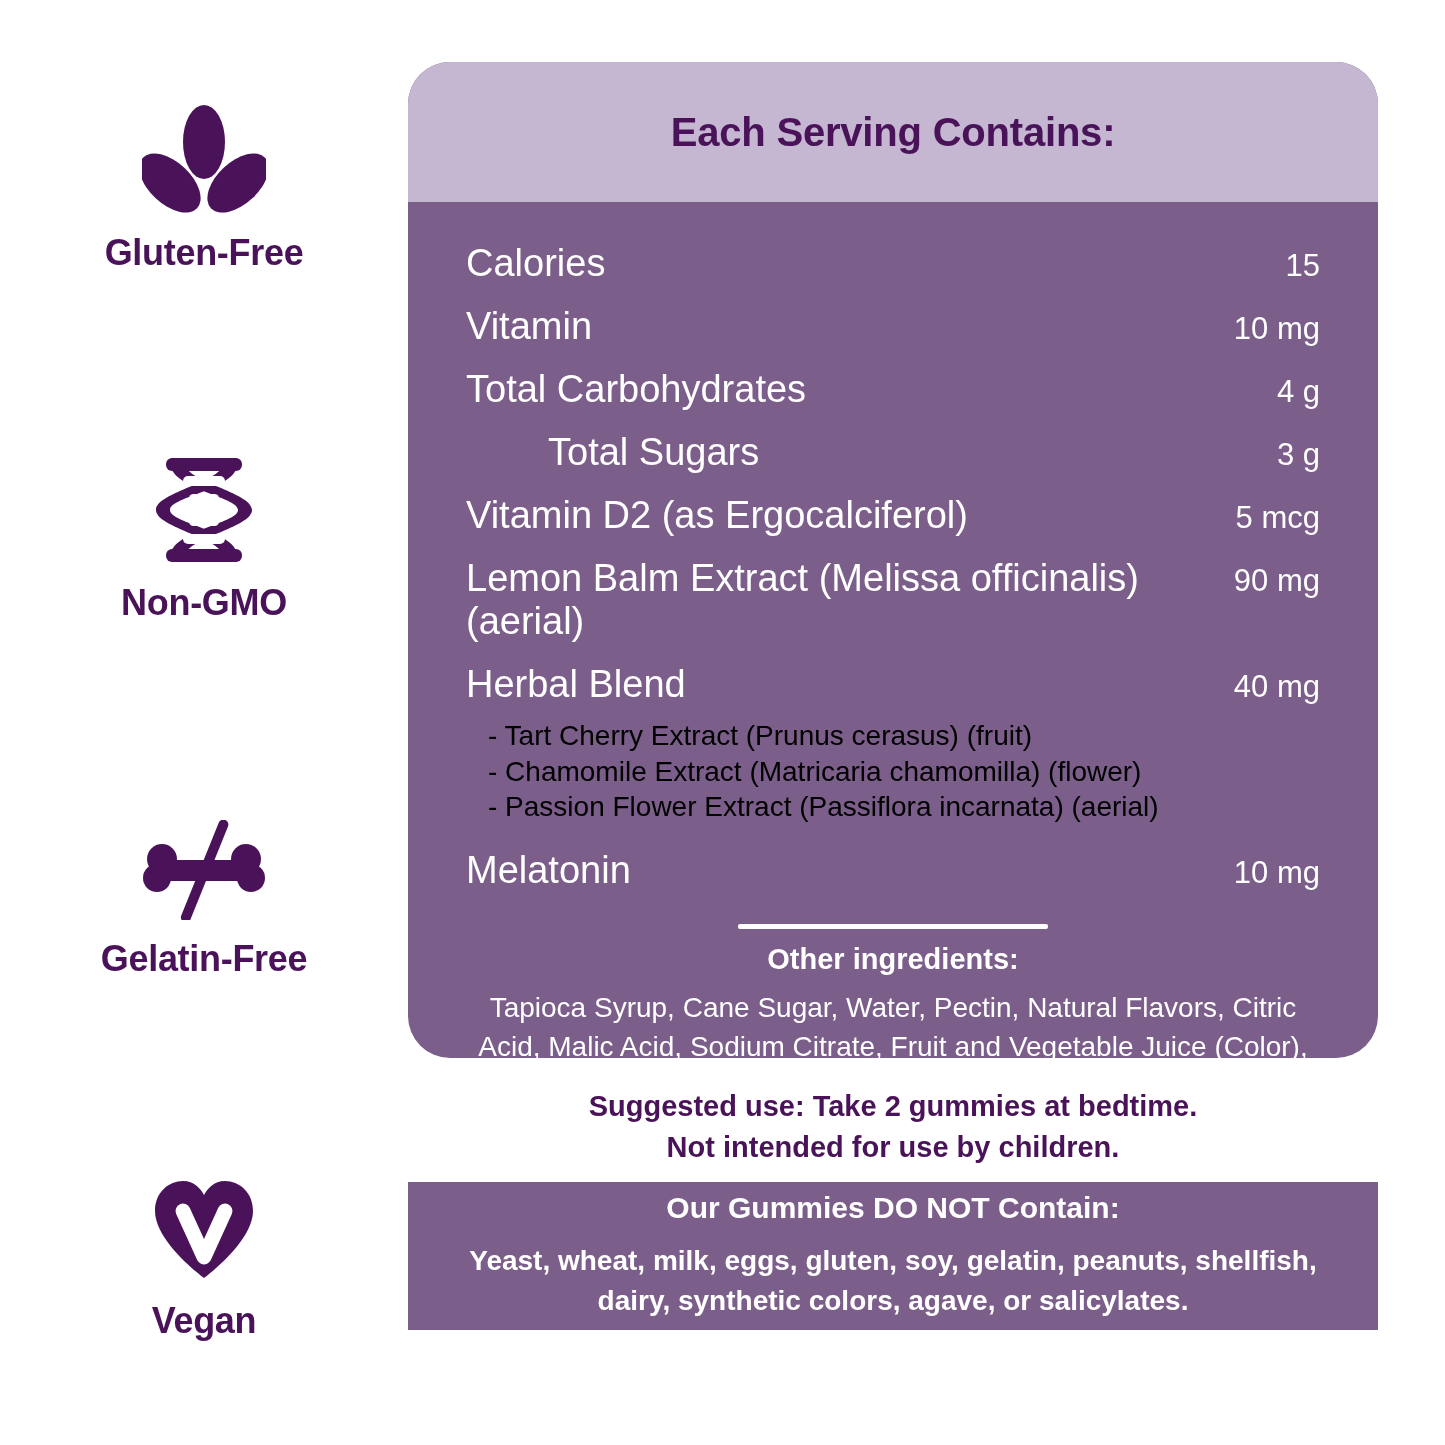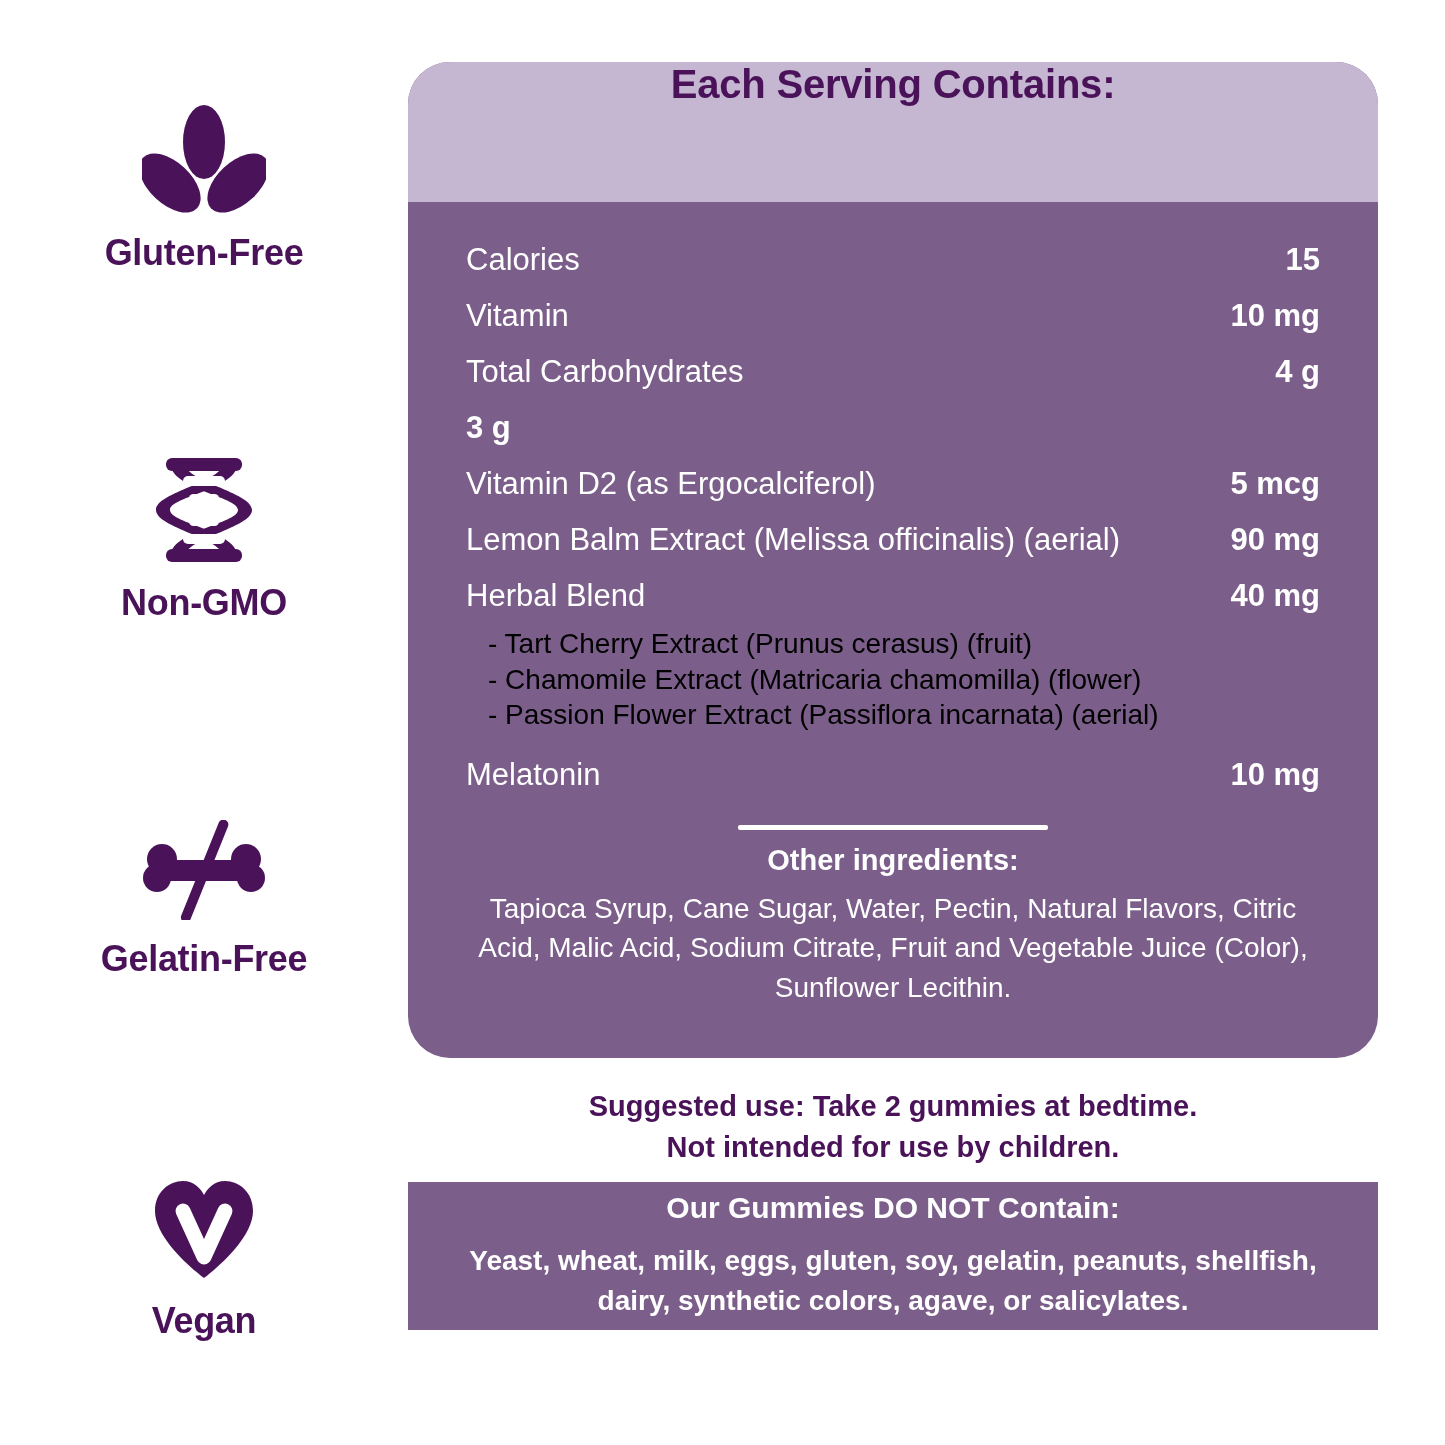--- a/index.html
+++ b/index.html
@@ -51,47 +51,48 @@
     left: 408px; top: 62px;
     width: 970px; height: 996px;
     border-radius: 42px;
     overflow: hidden;
     background: #7b5e8a;
   }
   .facts-header {
     height: 140px;
     background: #c5b6d2;
     display: flex;
+    align-items: center;
     justify-content: center;
   }
   .facts-header-title {
     font-size: 40px;
     font-weight: bold;
     color: #4a1259;
     letter-spacing: -0.2px;
   }
   .facts-body {
     padding: 30px 58px 0 58px;
     color: #ffffff;
   }
 
   .nrow {
     display: flex;
     align-items: baseline;
     justify-content: space-between;
     padding: 10px 0;
   }
   .nrow .nlabel {
+    font-size: 38px;
+    font-weight: normal;
+    color: #ffffff;
+  }
+  .nrow .nvalue {
     font-size: 31px;
     font-weight: normal;
-    color: #ffffff;
-  }
-  .nrow .nvalue {
-    font-size: 31px;
-    font-weight: bold;
     color: #ffffff;
     white-space: nowrap;
     text-align: right;
   }
   .nrow.indent .nlabel { padding-left: 82px; }
 
   .sublist {
     margin: 2px 0 0 0;
     padding: 0 0 0 22px;
     list-style: none;
@@ -243,20 +244,21 @@
         <span class="nlabel">Vitamin</span>
         <span class="nvalue">10 mg</span>
       </div>
 
       <div class="nrow">
         <span class="nlabel">Total Carbohydrates</span>
         <span class="nvalue">4 g</span>
       </div>
 
       <div class="nrow indent">
+        <span class="nlabel">Total Sugars</span>
         <span class="nvalue">3 g</span>
       </div>
 
       <div class="nrow">
         <span class="nlabel">Vitamin D2 (as Ergocalciferol)</span>
         <span class="nvalue">5 mcg</span>
       </div>
 
       <div class="nrow">
         <span class="nlabel">Lemon Balm Extract (Melissa officinalis) (aerial)</span>

